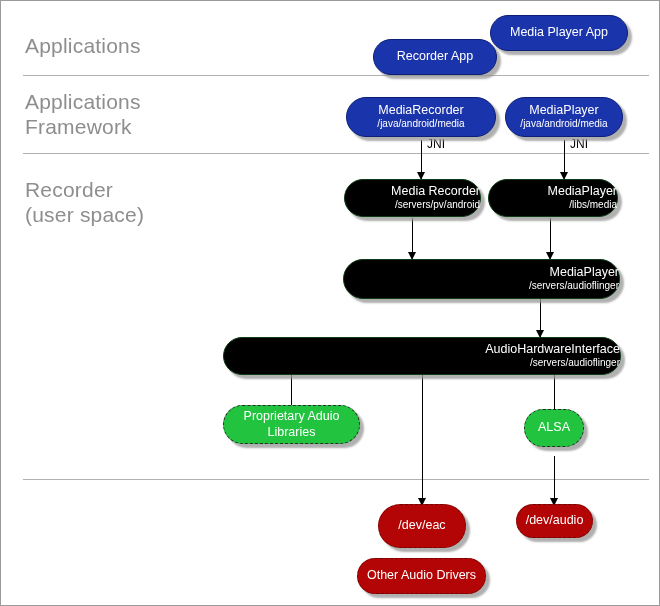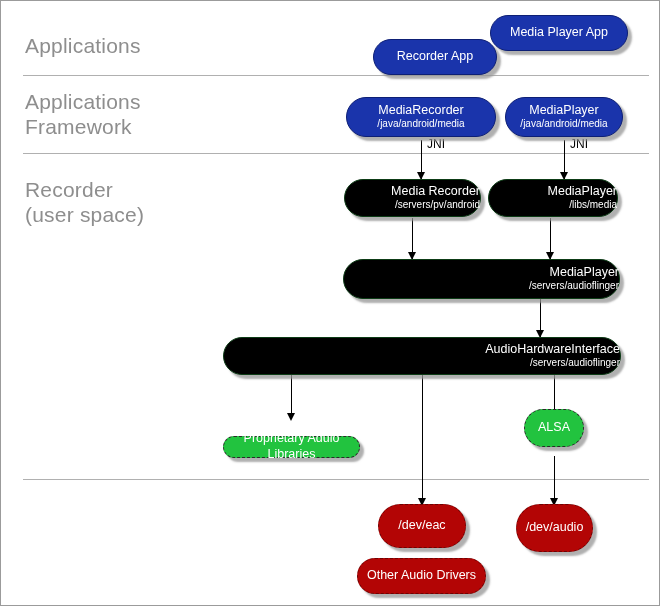--- a/index.html
+++ b/index.html
@@ -165,31 +165,31 @@
   <div class="node green" style="left:342px; top:258px; width:277px; height:40px;">
     <span class="n-title">MediaPlayer</span>
     <span class="n-sub">/servers/audioflinger</span>
   </div>
 
   <div class="node green" style="left:222px; top:336px; width:398px; height:38px;">
     <span class="n-title">AudioHardwareInterface</span>
     <span class="n-sub">/servers/audioflinger</span>
   </div>
 
-  <div class="node green-dashed wrap" style="left:222px; top:435px; width:137px; height:22px;justify-content:center;">
+  <div class="node green-dashed wrap" style="left:222px; top:404px; width:137px; height:39px;justify-content:center;">
     <span class="n-title">Proprietary Aduio Libraries</span>
   </div>
 
   <div class="node green-dashed" style="left:523px; top:408px; width:60px; height:38px;">
     <span class="n-title">ALSA</span>
   </div>
 
   <div class="node red-dashed" style="left:377px; top:503px; width:88px; height:44px;">
     <span class="n-title">/dev/eac</span>
   </div>
-  <div class="node red-dashed" style="left:515px; top:503px; width:77px; height:48px;">
+  <div class="node red-dashed" style="left:515px; top:503px; width:77px; height:34px;">
     <span class="n-title">/dev/audio</span>
   </div>
   <div class="node red-dashed" style="left:356px; top:557px; width:129px; height:36px;">
     <span class="n-title">Other Audio Drivers</span>
   </div>
 
 </div>
 
 </body></html>

